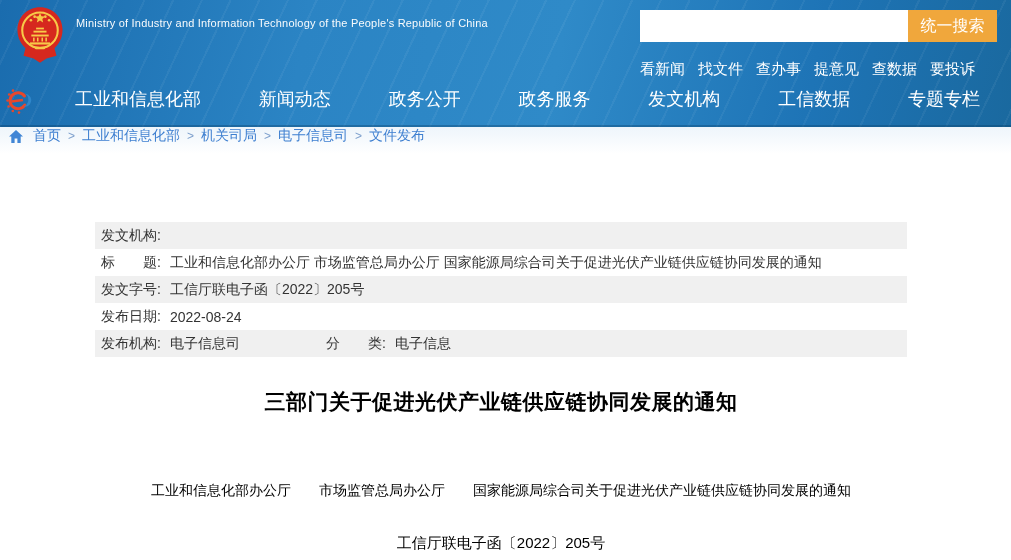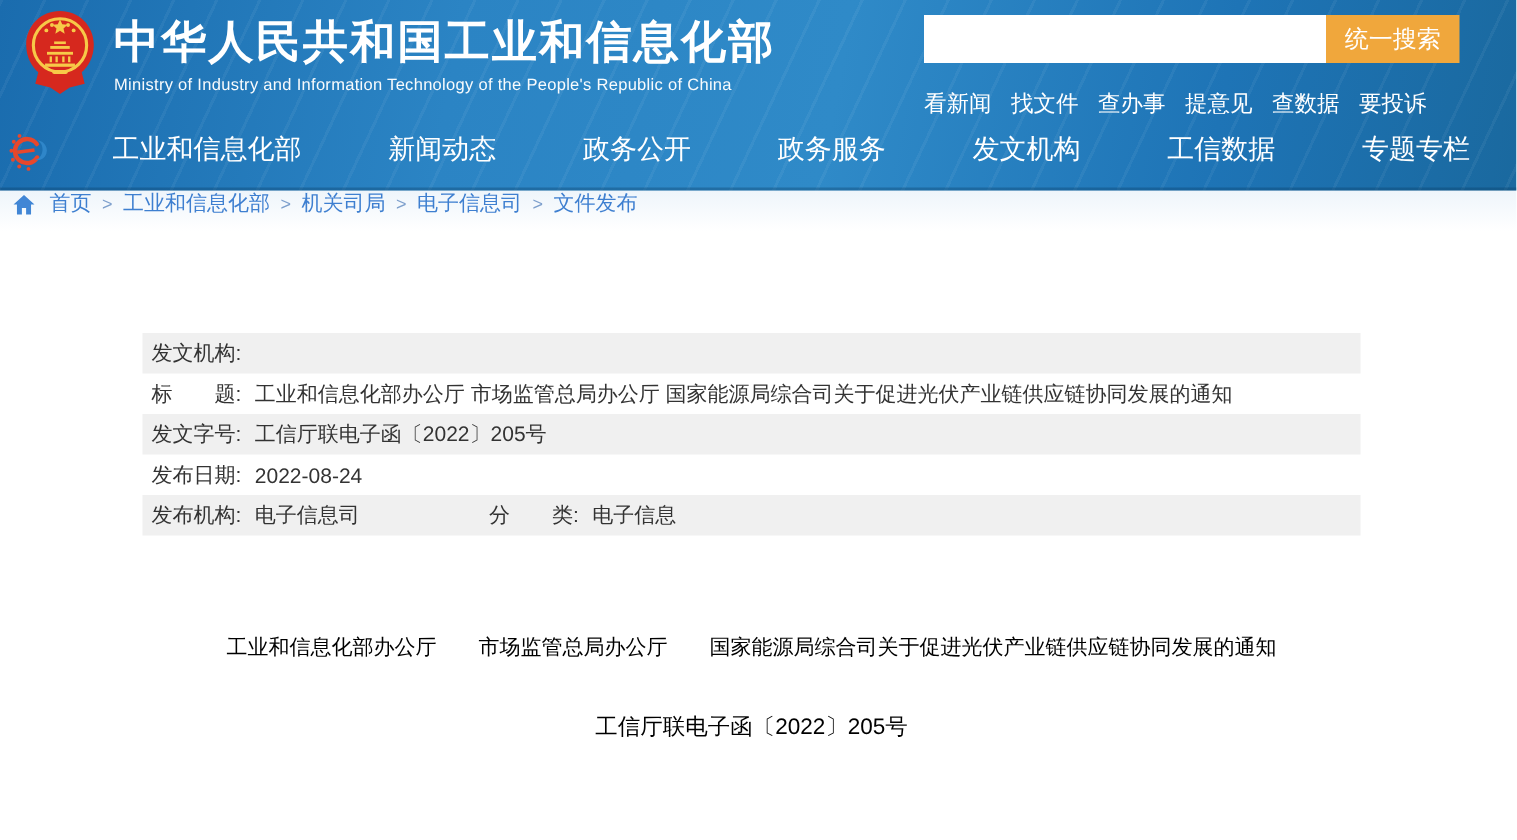--- a/index.html
+++ b/index.html
@@ -21,21 +21,21 @@
   .header::after{
     content:"";
     position:absolute; left:0; right:0; bottom:0; height:2px;
     background:rgba(10,60,100,0.35);
   }
   .emblem { position:absolute; left:14px; top:6px; cursor:pointer; }
   .masthead { position:absolute; left:76px; top:12px; color:#fff; cursor:pointer; }
   .site-name { font-size:30px; font-weight:bold; letter-spacing:1.5px; line-height:34px; }
   .site-name-en { font-size:11px; margin-top:5px; letter-spacing:0.2px; opacity:0.97; }
 
-  .search-area { position:absolute; left:616px; top:10px; width:357px; }
+  .search-area { position:absolute; left:640px; top:10px; width:357px; }
   .search-row { display:flex; height:32px; }
   .search-input {
     flex:1; border:none; outline:none; background:#fff;
     padding:0 8px; font-size:14px;
   }
   .search-btn {
     width:89px; border:none; cursor:pointer;
     background:#f0a73c; color:#fff; font-size:16px;
     font-family:"Liberation Sans",sans-serif;
   }
@@ -109,21 +109,20 @@
       <rect x="22" y="36" width="1.8" height="4.5" fill="#f7c948"></rect>
       <rect x="26.5" y="36" width="1.8" height="4.5" fill="#f7c948"></rect>
       <rect x="31.7" y="36" width="1.8" height="4.5" fill="#f7c948"></rect>
       <rect x="36.2" y="36" width="1.8" height="4.5" fill="#f7c948"></rect>
       <rect x="18.5" y="41.5" width="23" height="2.5" fill="#f7c948"></rect>
       <rect x="24" y="46.5" width="12" height="3" rx="1.5" fill="#f7c948"></rect>
     </svg>
   </div>
 
   <div class="masthead">
-    <div class="site-name">中华人民共和国工业和信息化部</div>
     <div class="site-name-en">Ministry of Industry and Information Technology of the People's Republic of China</div>
   </div>
 
   <div class="search-area">
     <div class="search-row">
       <input class="search-input" type="text" value="" style="">
       <button class="search-btn">统一搜索</button>
     </div>
     <div class="quick-links">
       <span>看新闻</span>
@@ -210,18 +209,19 @@
         <span class="meta-label">发布机构:</span>
         <span class="meta-value">电子信息司</span>
       </div>
       <div class="meta-cell">
         <span class="meta-label">分　　类:</span>
         <span class="meta-value">电子信息</span>
       </div>
     </div>
   </div>
 
+  <h1 class="article-title">三部门关于促进光伏产业链供应链协同发展的通知</h1>
 
   <div class="byline">工业和信息化部办公厅　　市场监管总局办公厅　　国家能源局综合司关于促进光伏产业链供应链协同发展的通知</div>
 
   <div class="doc-number">工信厅联电子函〔2022〕205号</div>
 
 </div>
 
 </body></html>

